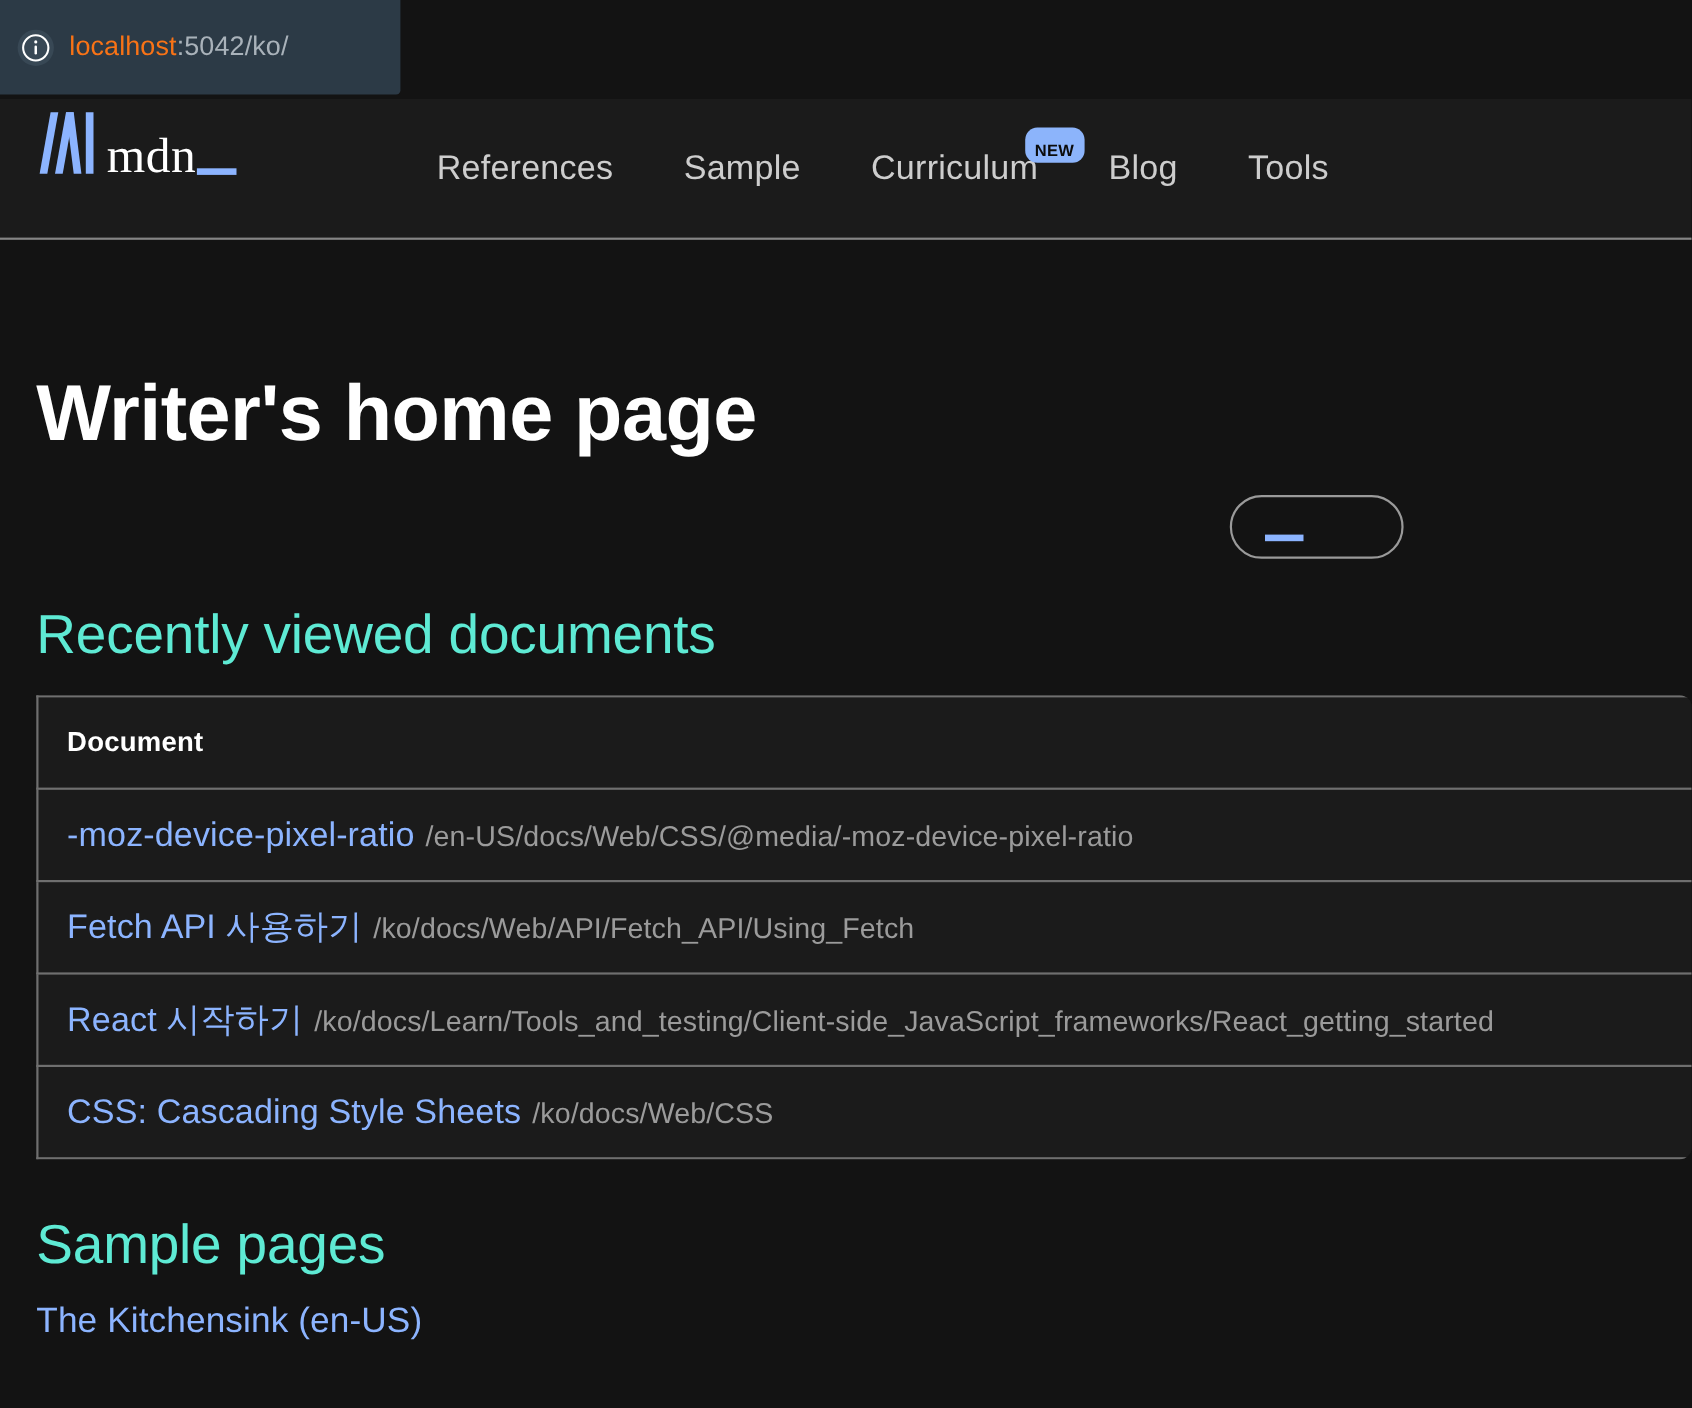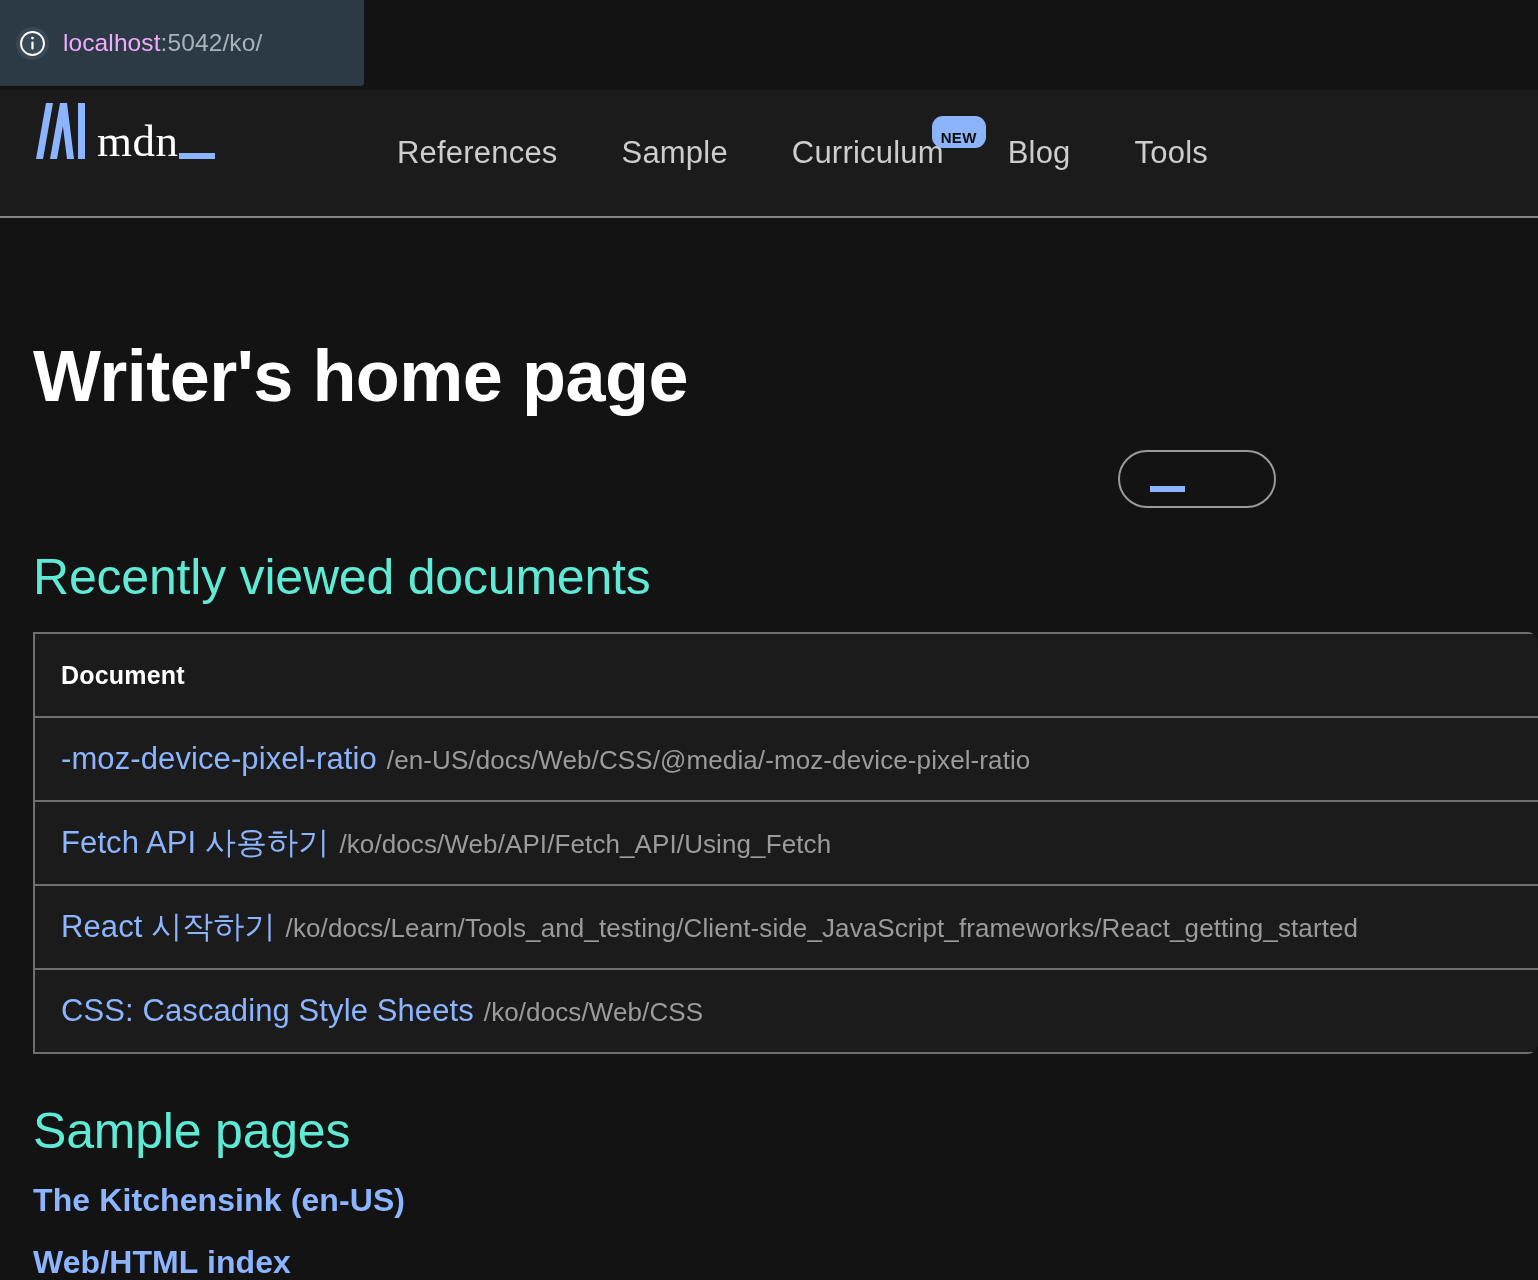--- a/index.html
+++ b/index.html
@@ -54,21 +54,21 @@
     flex: 0 0 auto;
   }
   .info-icon svg { display: block; }
   .url-text {
     font-size: 24.5px;
     letter-spacing: 0.1px;
     white-space: nowrap;
     color: #a9b2ba;
     font-family: "Liberation Sans", sans-serif;
   }
-  .url-text .host { color: #f0abfc; }
+  .url-text .host { color: #f97316; }
 
   
   .site-header {
     position: absolute;
     left: 0;
     top: 90px;
     width: 1538px;
     height: 128px;
     background: #1b1b1b;
     border-bottom: 2px solid #858585;
@@ -237,21 +237,20 @@
     letter-spacing: 0.1px;
     margin-left: 10px;
     margin-top: 28px;
   }
 
   
   .sample-list {
     margin: 0;
     padding: 26px 0 0 33px;
     list-style: none;
-    font-weight: bold;
   }
   .sample-list li { margin: 0 0 25px 0; }
   .sample-link {
     color: #8cb4ff;
     font-size: 32px;
     text-decoration: none;
     letter-spacing: 0.1px;
     cursor: pointer;
   }
 </style>
@@ -350,19 +349,16 @@
         </tbody>
       </table>
     </div>
 
     <h2 class="section-heading" id="sample-heading">Sample pages</h2>
 
     <ul class="sample-list">
       <li>
         <a class="sample-link" href="#">The Kitchensink (en-US)</a>
       </li>
-      <li>
-        <a class="sample-link" href="#">Web/HTML index</a>
-      </li>
     </ul>
 
   </main>
 </div>
 
 </body></html>

